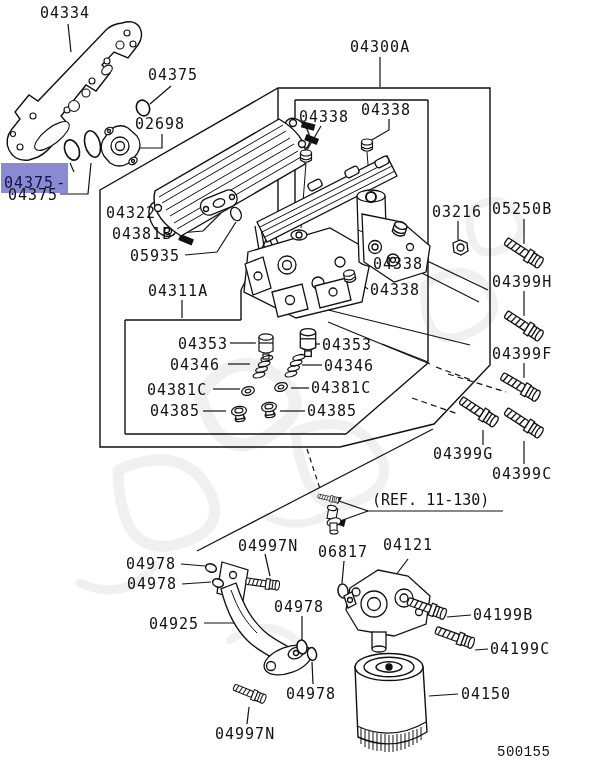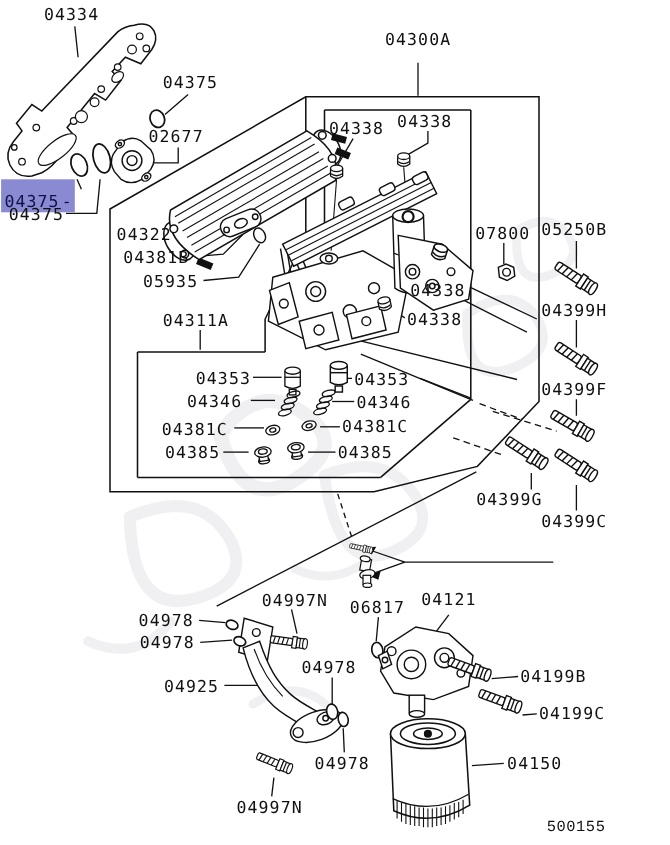--- a/index.html
+++ b/index.html
@@ -381,46 +381,47 @@
       <line x1="409" y1="732" x2="409" y2="747"></line>
           <line x1="413" y1="730" x2="413" y2="745"></line>
       <line x1="417" y1="729" x2="417" y2="743"></line>
           <line x1="421" y1="727" x2="421" y2="740"></line>
     </g>
   </g>
 </svg>
 
   <div class="lbl" style="left:40px;top:5px">04334</div>
   <div class="lbl" style="left:148px;top:67px">04375</div>
-  <div class="lbl" style="left:135px;top:116px">02677</div>
+  <div class="lbl" style="left:135px;top:116px">02698</div>
   <div class="lbl hl" style="left:1px;top:163px"><span>04375</span><span class="dash">-</span></div>
   <div class="lbl" style="left:8px;top:187px">04375</div>
-  <div class="lbl" style="left:350px;top:28px">04300A</div>
+  <div class="lbl" style="left:350px;top:39px">04300A</div>
   <div class="lbl" style="left:299px;top:109px">04338</div>
   <div class="lbl" style="left:361px;top:102px">04338</div>
   <div class="lbl" style="left:373px;top:256px">04338</div>
   <div class="lbl" style="left:370px;top:282px">04338</div>
-  <div class="lbl" style="left:432px;top:204px">07800</div>
+  <div class="lbl" style="left:432px;top:204px">03216</div>
   <div class="lbl" style="left:492px;top:201px">05250B</div>
   <div class="lbl" style="left:492px;top:274px">04399H</div>
   <div class="lbl" style="left:492px;top:346px">04399F</div>
   <div class="lbl" style="left:433px;top:446px">04399G</div>
   <div class="lbl" style="left:492px;top:466px">04399C</div>
   <div class="lbl" style="left:106px;top:205px">04322</div>
   <div class="lbl" style="left:112px;top:226px">04381B</div>
   <div class="lbl" style="left:130px;top:248px">05935</div>
   <div class="lbl" style="left:148px;top:283px">04311A</div>
   <div class="lbl" style="left:178px;top:336px">04353</div>
   <div class="lbl" style="left:322px;top:337px">04353</div>
   <div class="lbl" style="left:170px;top:357px">04346</div>
   <div class="lbl" style="left:324px;top:358px">04346</div>
   <div class="lbl" style="left:147px;top:382px">04381C</div>
   <div class="lbl" style="left:311px;top:380px">04381C</div>
   <div class="lbl" style="left:150px;top:403px">04385</div>
   <div class="lbl" style="left:307px;top:403px">04385</div>
+  <div class="lbl ref" style="left:372px;top:492px">(REF. 11-130)</div>
   <div class="lbl" style="left:238px;top:538px">04997N</div>
   <div class="lbl" style="left:318px;top:544px">06817</div>
   <div class="lbl" style="left:383px;top:537px">04121</div>
   <div class="lbl" style="left:126px;top:556px">04978</div>
   <div class="lbl" style="left:127px;top:576px">04978</div>
   <div class="lbl" style="left:149px;top:616px">04925</div>
   <div class="lbl" style="left:274px;top:599px">04978</div>
   <div class="lbl" style="left:286px;top:686px">04978</div>
   <div class="lbl" style="left:215px;top:726px">04997N</div>
   <div class="lbl" style="left:473px;top:607px">04199B</div>

